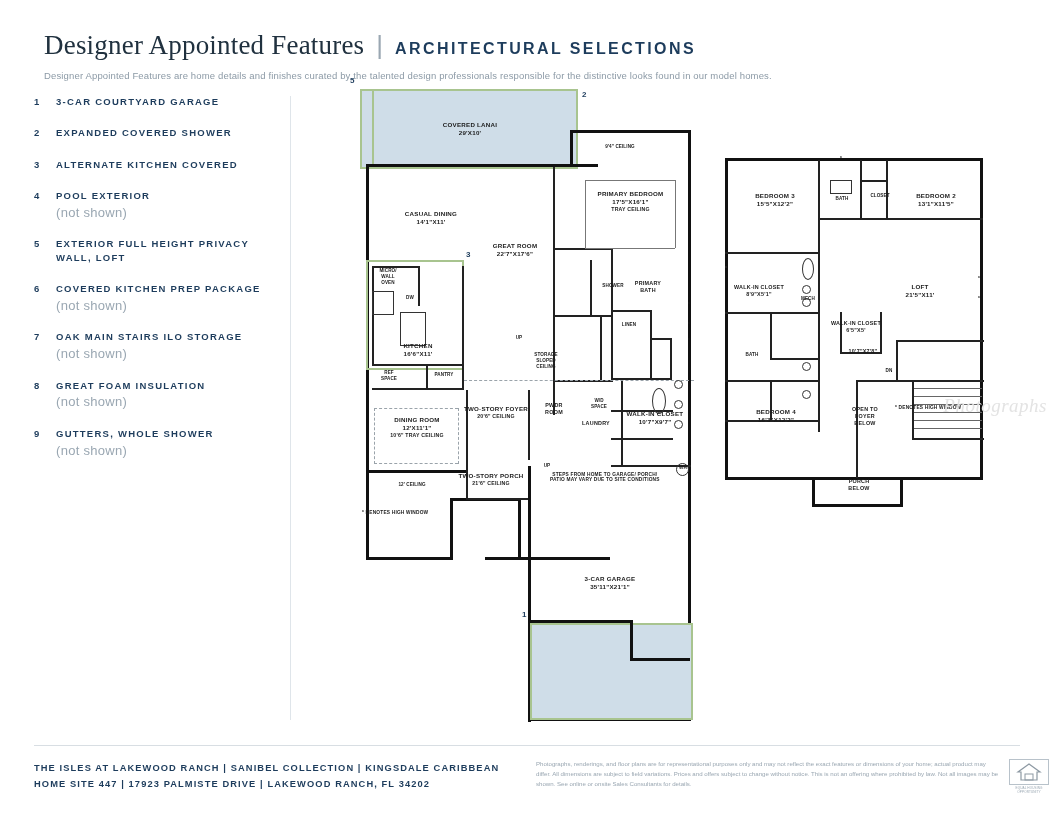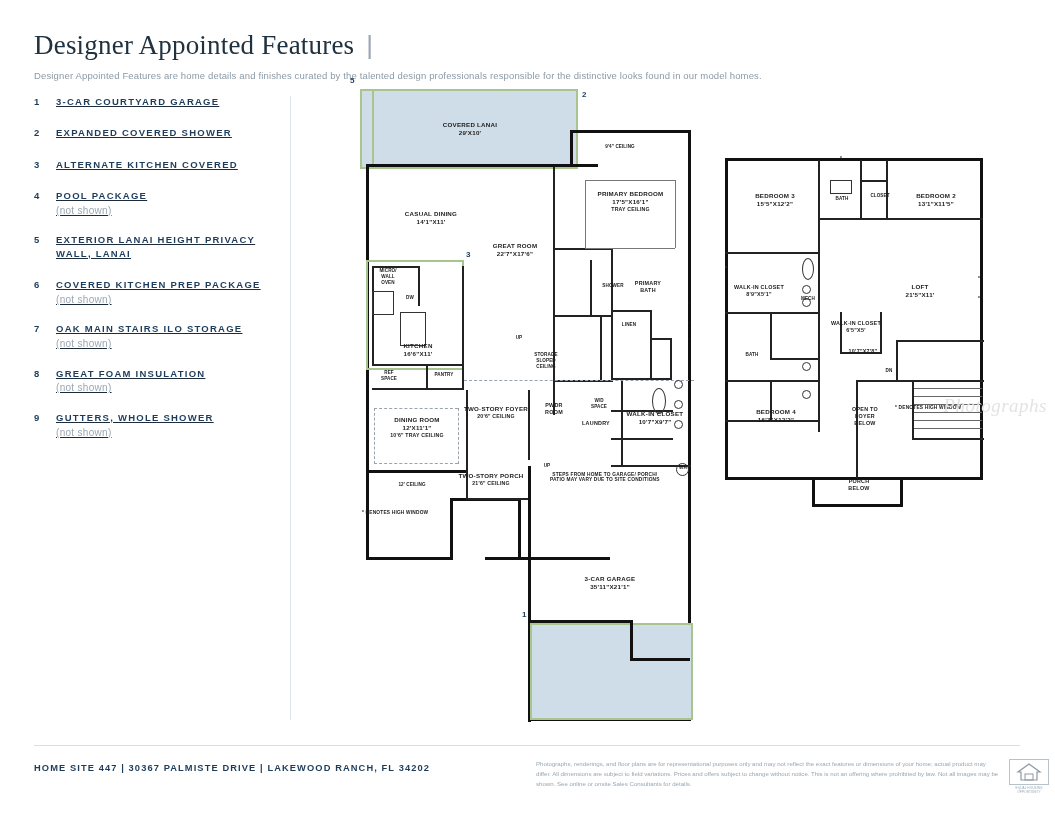--- a/index.html
+++ b/index.html
@@ -8,21 +8,21 @@
     width:1055px; height:815px;
     background:#ffffff;
     font-family:"Liberation Sans", sans-serif;
     color:#1d2b3a;
     position:relative;
     overflow:hidden;
   }
   .page { position:absolute; inset:0; }
 
   
-  .header { position:absolute; left:34px; top:30px; width:980px; }
+  .header { position:absolute; left:44px; top:30px; width:980px; }
   .title-row { display:flex; align-items:baseline; gap:12px; }
   .title-main {
     font-family:"Liberation Serif", serif;
     font-size:27px;
     color:#20313f;
     letter-spacing:.2px;
   }
   .title-div { color:#9aa7b2; font-size:26px; font-weight:300; }
   .title-sub {
     font-size:16px;
@@ -41,30 +41,30 @@
   .features { position:absolute; left:34px; top:95px; width:250px; }
   .feature { display:flex; margin-bottom:17.5px; }
   .f-num {
     width:22px;
     font-size:9.5px;
     font-weight:700;
     color:#1d3c5c;
     letter-spacing:.5px;
     padding-top:1px;
   }
-  .f-body { flex:1;text-decoration:underline; }
+  .f-body { flex:1; }
   .f-label {
     font-size:9.5px;
     font-weight:700;
     letter-spacing:1.25px;
     color:#1d3c5c;
     line-height:1.45;
   }
   .f-note {
-    font-size:10px;
+    font-size:13px;
     color:#9aa7b2;
     letter-spacing:.3px;
     margin-top:2px;
   }
 
   .vdivider {
     position:absolute;
     left:290px; top:96px;
     width:1px; height:624px;
     background:#dfe5ea;
@@ -144,20 +144,21 @@
 </style>
 </head>
 <body>
 
 <div class="page">
 
   <div class="header">
     <div class="title-row">
       <div class="title-main">Designer Appointed Features</div>
       <div class="title-div">|</div>
+      <div class="title-sub">ARCHITECTURAL SELECTIONS</div>
     </div>
     <div class="subtitle">Designer Appointed Features are home details and finishes curated by the talented design professionals responsible for the distinctive looks found in our model homes.</div>
   </div>
 
   <div class="features">
     <div class="feature">
       <div class="f-num">1</div>
       <div class="f-body">
         <div class="f-label">3-CAR COURTYARD GARAGE</div>
       </div>
@@ -170,28 +171,28 @@
     </div>
     <div class="feature">
       <div class="f-num">3</div>
       <div class="f-body">
         <div class="f-label">ALTERNATE KITCHEN COVERED</div>
       </div>
     </div>
     <div class="feature">
       <div class="f-num">4</div>
       <div class="f-body">
-        <div class="f-label">POOL PACKAGE</div>
+        <div class="f-label">POOL EXTERIOR</div>
         <div class="f-note">(not shown)</div>
       </div>
     </div>
     <div class="feature">
       <div class="f-num">5</div>
       <div class="f-body">
-        <div class="f-label">EXTERIOR LANAI HEIGHT PRIVACY WALL, LANAI</div>
+        <div class="f-label">EXTERIOR FULL HEIGHT PRIVACY WALL, LOFT</div>
       </div>
     </div>
     <div class="feature">
       <div class="f-num">6</div>
       <div class="f-body">
         <div class="f-label">COVERED KITCHEN PREP PACKAGE</div>
         <div class="f-note">(not shown)</div>
       </div>
     </div>
     <div class="feature">
@@ -464,21 +465,22 @@
     <div class="note" style="left:388px; top:242px;">*</div>
     <div class="note" style="left:388px; top:258px;">*</div>
 
   </div>
 
   <div class="watermark">Photographs</div>
 
   <div class="footer">
     <div class="footer-rule"></div>
     <div class="footer-left">
-      <div>HOME SITE 447  |  30367 PALMISTE DRIVE  |  LAKEWOOD RANCH, FL 34202</div>
+      <div>THE ISLES AT LAKEWOOD RANCH  |  SANIBEL COLLECTION  |  KINGSDALE CARIBBEAN</div>
+      <div>HOME SITE 447  |  17923 PALMISTE DRIVE  |  LAKEWOOD RANCH, FL 34202</div>
     </div>
     <div class="footer-right">Photographs, renderings, and floor plans are for representational purposes only and may not reflect the exact features or dimensions of your home; actual product may differ. All dimensions are subject to field variations. Prices and offers subject to change without notice. This is not an offering where prohibited by law. Not all images may be shown. See online or onsite Sales Consultants for details.</div>
     <div class="eho">
       <svg width="40" height="26" viewBox="0 0 40 26">
         <rect x="0.5" y="0.5" width="39" height="25" fill="none" stroke="#b8c2ca"></rect>
         <path d="M20 5 L31 13 L28 13 L28 21 L12 21 L12 13 L9 13 Z" fill="none" stroke="#8d99a3" stroke-width="1.2"></path>
         <rect x="16" y="15" width="8" height="6" fill="none" stroke="#8d99a3" stroke-width="1"></rect>
       </svg>
       <div class="eho-cap" style="white-space:pre-line;">EQUAL HOUSING
 OPPORTUNITY</div>

